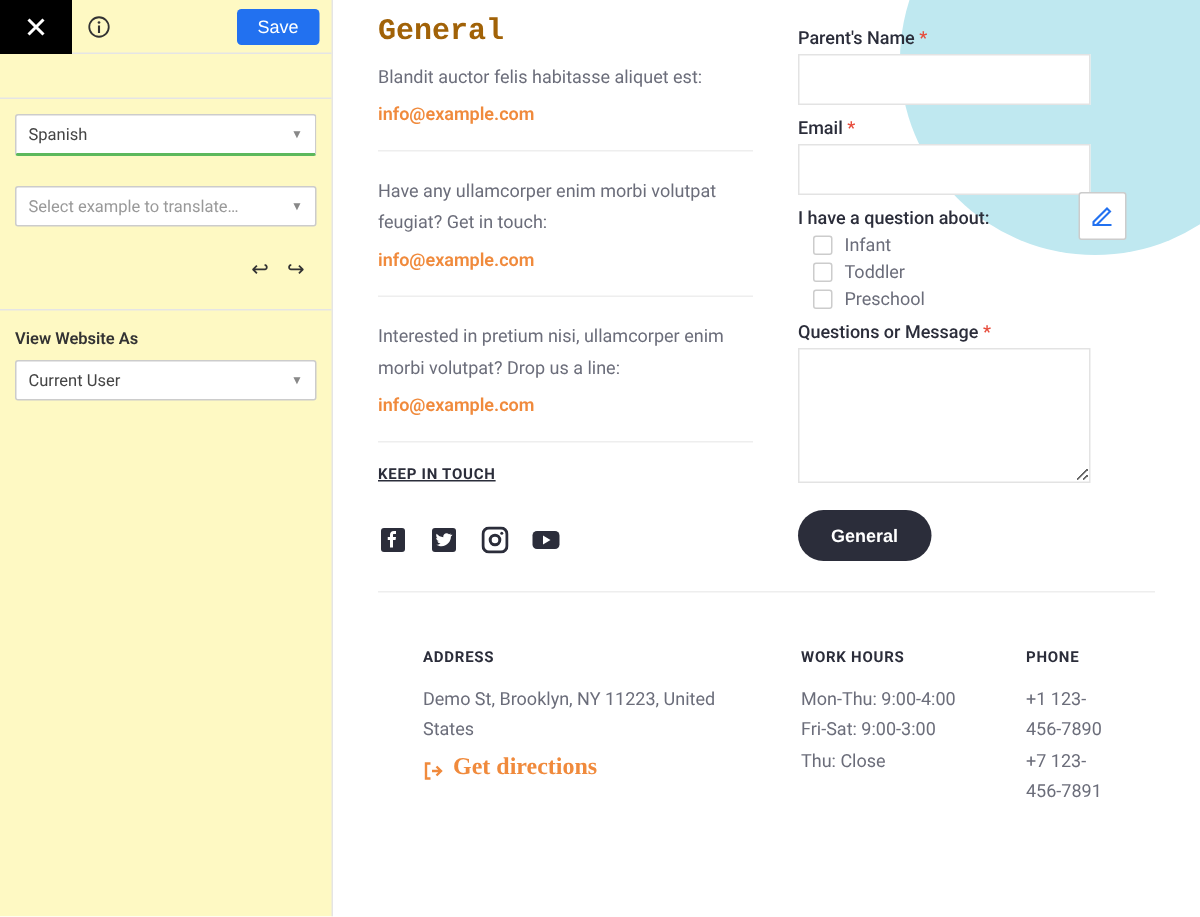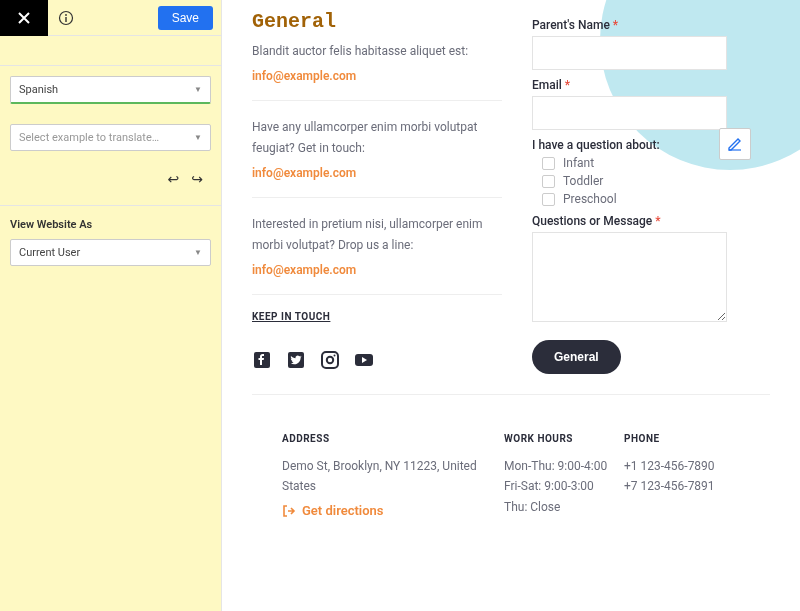--- a/index.html
+++ b/index.html
@@ -34,24 +34,24 @@
 .social { width: 20px; height: 20px; display: flex; align-items: center; justify-content: center; color: #2b2d3a; }
 .label { font-size: 12px; color: #2b2d3a; font-weight: 500; margin-bottom: 4px; margin-top: 8px; }
 .req { color: #e74c3c; }
 .input { width: 100%; max-width: 195px; border: 1px solid #e3e3e3; background: #fff; padding: 9px; font-size: 12px; }
 .textarea { width: 100%; max-width: 195px; height: 90px; border: 1px solid #e3e3e3; padding: 8px; resize: both; }
 .checkbox-row { display: flex; align-items: center; gap: 8px; margin: 4px 0 4px 10px; }
 .checkbox { width: 13px; height: 13px; border: 1px solid #ccc; border-radius: 2px; }
 .checkbox-label { font-size: 12px; color: #6b6d7a; }
 .submit { background: #2b2d3a; color: #fff; border: none; border-radius: 20px; padding: 10px 22px; font-size: 12px; font-weight: 600; margin-top: 14px; cursor: pointer; }
 .edit-float { position: absolute; left: 497px; top: 128px; z-index: 5; width: 32px; height: 32px; border: 1px solid #ccc; background: #fff; border-radius: 2px; display: flex; align-items: center; justify-content: center; cursor: pointer; color: #2271f0; }
-.footer { position: relative; z-index: 1; display: flex; padding: 38px 30px 0; border-top: 1px solid #eee; margin: 0 30px; }
+.footer { position: relative; z-index: 1; display: flex; padding: 38px 30px 0; gap: 30px; border-top: 1px solid #eee; margin: 0 30px; }
 .footer h4 { font-size: 10px; font-weight: 700; letter-spacing: 0.5px; margin-bottom: 12px; color: #2b2d3a; }
 .footer .txt { font-size: 12px; color: #6b6d7a; line-height: 1.7; }
-.directions { color: #f08a3c; font-size: 13px; font-weight: 600; display: flex; align-items: flex-end; gap: 6px; margin-top: 6px; cursor: pointer; }
+.directions { color: #f08a3c; font-size: 16px; font-weight: 600; display: flex; align-items: flex-end; gap: 6px; margin-top: 6px; cursor: pointer; font-family: Liberation Serif, serif; }
 .fcol1 { width: 222px; }
 .fcol2 { width: 120px; }
 .fcol3 { flex: 1; }
 svg { display: block; }
 </style>
 </head>
 <body>
 
 <div class="sidebar">
   <div class="topbar">

